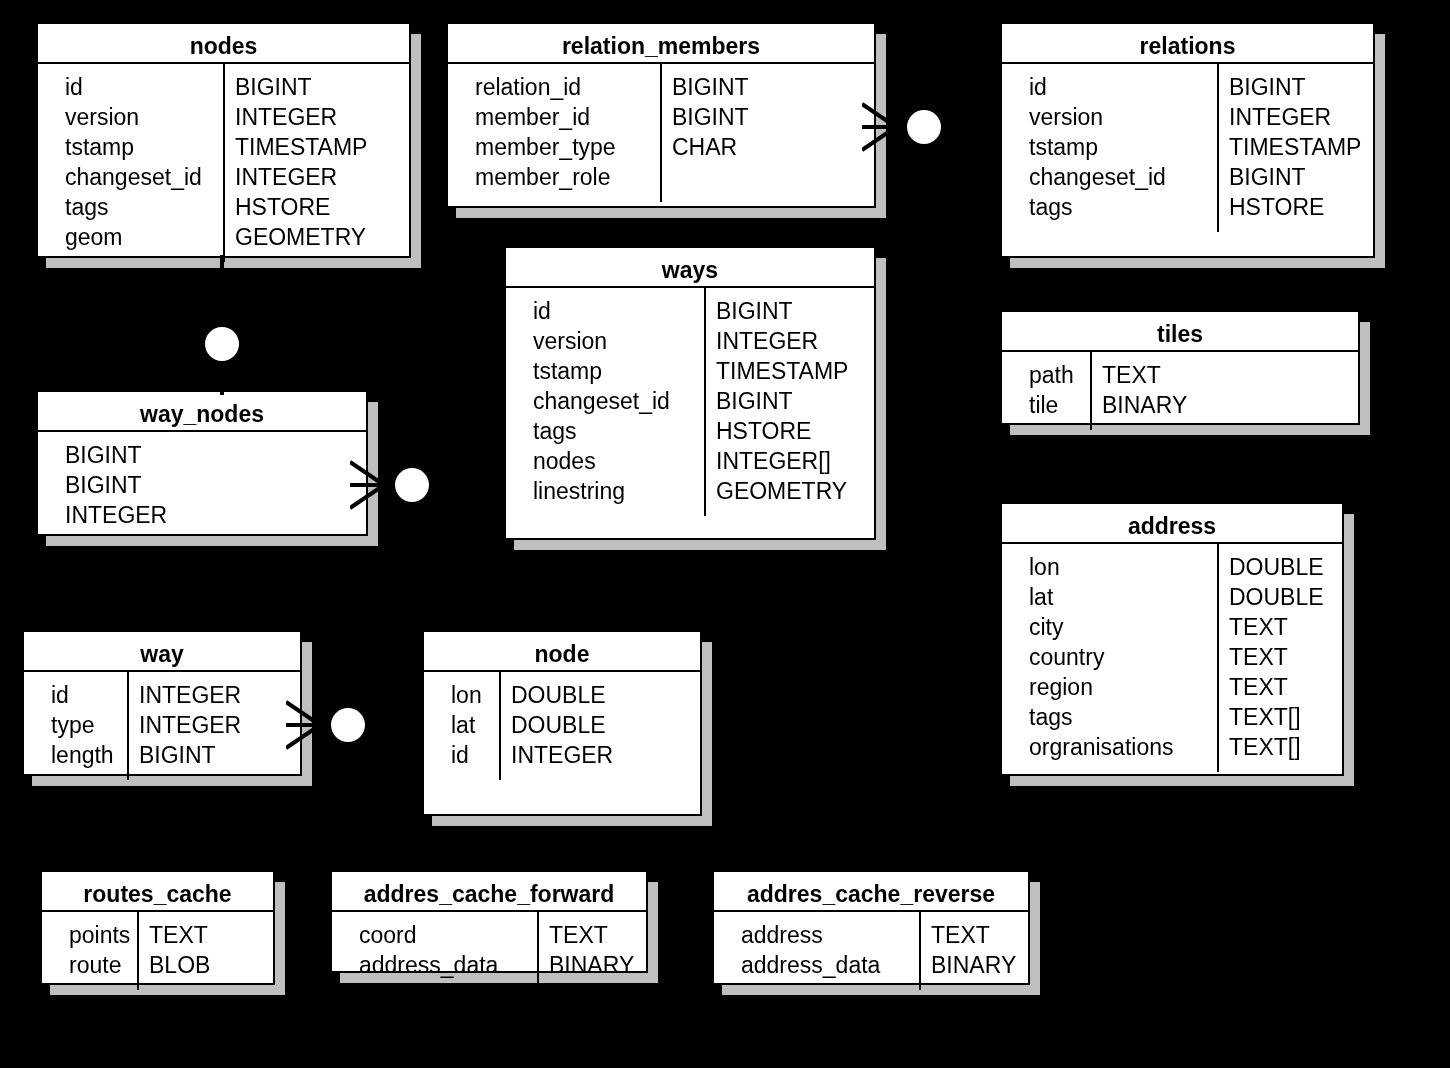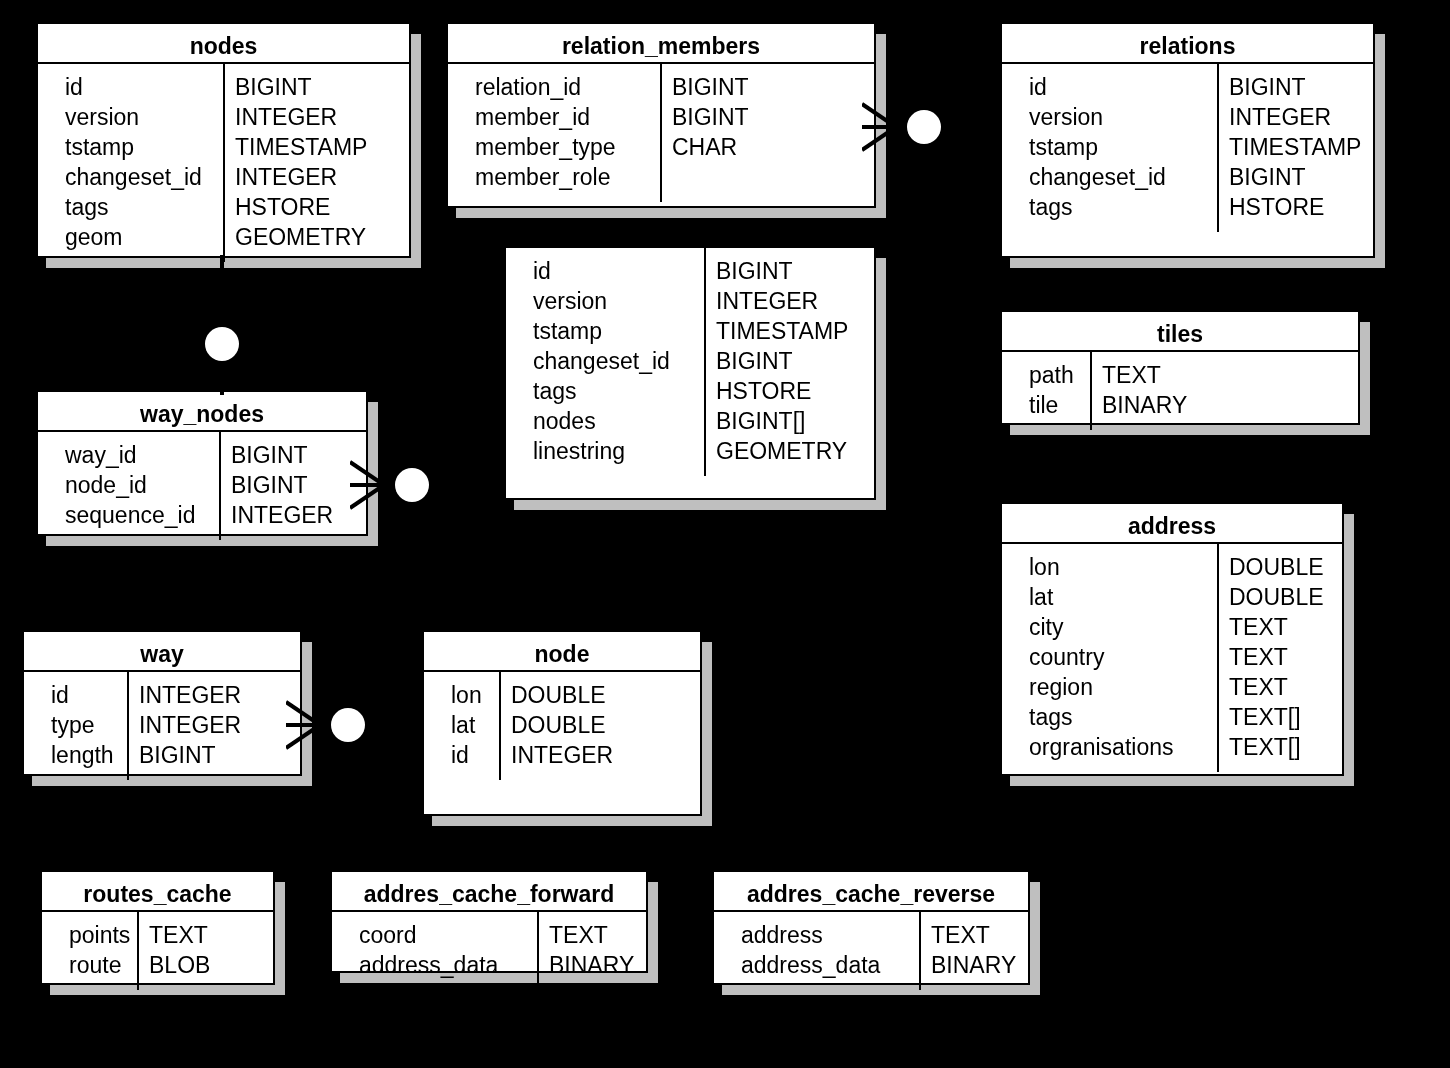--- a/index.html
+++ b/index.html
@@ -199,38 +199,39 @@
               <div class="fld">TIMESTAMP</div>
               <div class="fld">BIGINT</div>
               <div class="fld">HSTORE</div>
             </div>
           </div>
         </div>
       </div>
       <div class="entity" style="left: 504px; top: 246px; width: 372px;">
         <div class="shadow"></div>
         <div class="frame">
+          <div class="ent-title" style="height: 40px;">ways</div>
           <div class="ent-body" style="height: 254px;">
             <div class="gutter"></div>
             <div class="col-names" style="width: 183px;">
               <div class="fld">id</div>
               <div class="fld">version</div>
               <div class="fld">tstamp</div>
               <div class="fld">changeset_id</div>
               <div class="fld">tags</div>
               <div class="fld">nodes</div>
               <div class="fld">linestring</div>
             </div>
             <div class="col-types">
               <div class="fld">BIGINT</div>
               <div class="fld">INTEGER</div>
               <div class="fld">TIMESTAMP</div>
               <div class="fld">BIGINT</div>
               <div class="fld">HSTORE</div>
-              <div class="fld">BIGINT[]</div>
+              <div class="fld">INTEGER[]</div>
               <div class="fld">GEOMETRY</div>
             </div>
           </div>
         </div>
       </div>
       <div class="entity" style="left: 1000px; top: 310px; width: 360px;">
         <div class="shadow"></div>
         <div class="frame">
           <div class="ent-title" style="height: 40px;">tiles</div>
           <div class="ent-body" style="height: 75px;">
@@ -245,25 +246,20 @@
             </div>
           </div>
         </div>
       </div>
       <div class="entity" style="left: 36px; top: 390px; width: 332px;">
         <div class="shadow"></div>
         <div class="frame">
           <div class="ent-title" style="height: 40px;">way_nodes</div>
           <div class="ent-body" style="height: 106px;">
             <div class="gutter"></div>
-            <div class="col-names" style="width: 166px;">
-              <div class="fld">way_id</div>
-              <div class="fld">node_id</div>
-              <div class="fld">sequence_id</div>
-            </div>
             <div class="col-types">
               <div class="fld">BIGINT</div>
               <div class="fld">BIGINT</div>
               <div class="fld">INTEGER</div>
             </div>
           </div>
         </div>
       </div>
       <div class="entity" style="left: 1000px; top: 502px; width: 344px;">
         <div class="shadow"></div>

